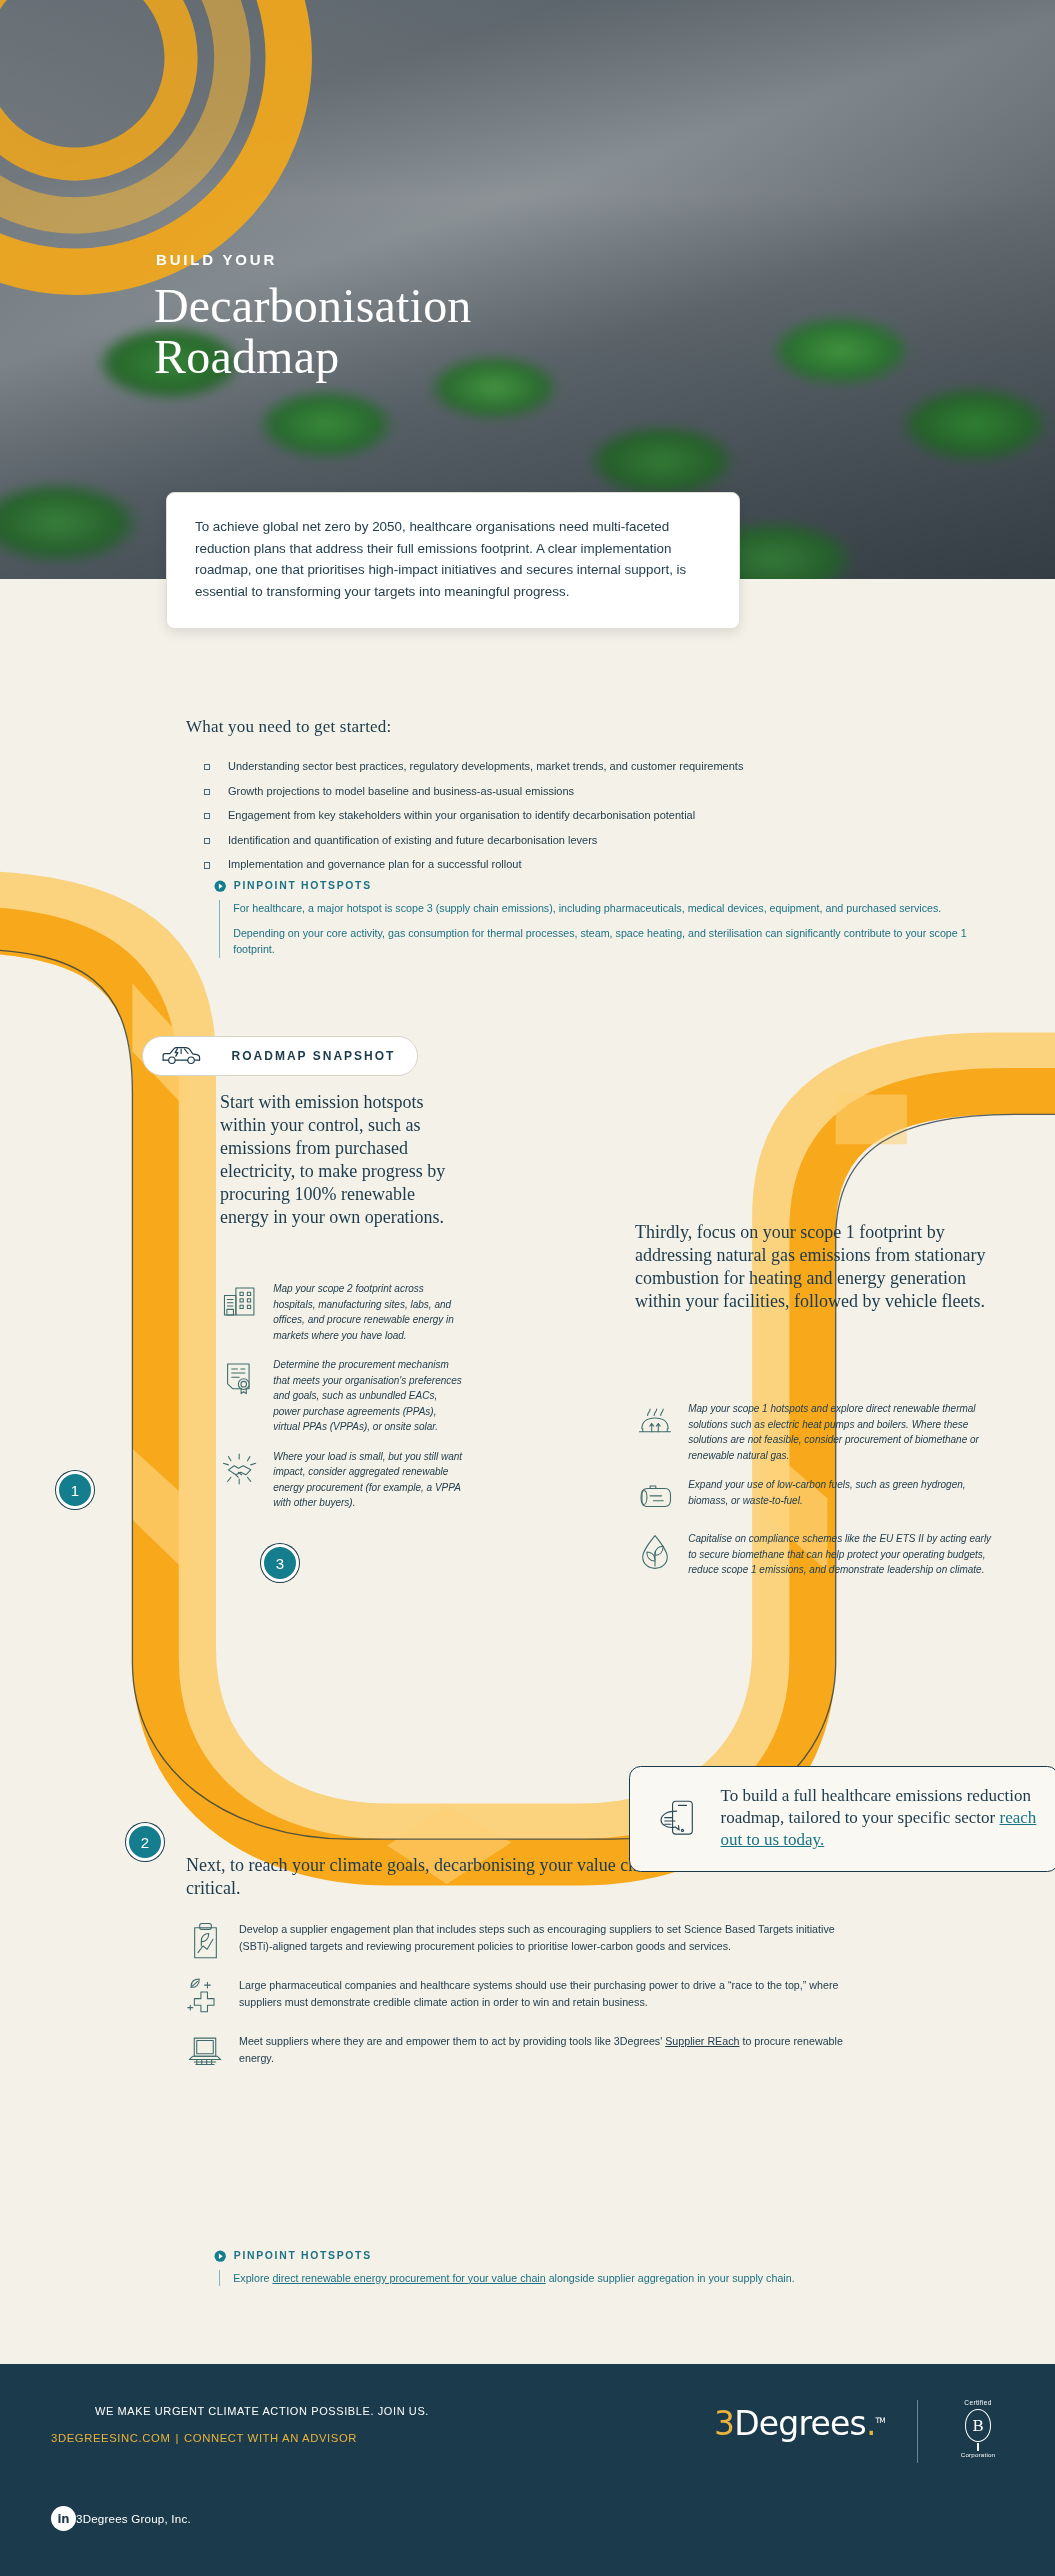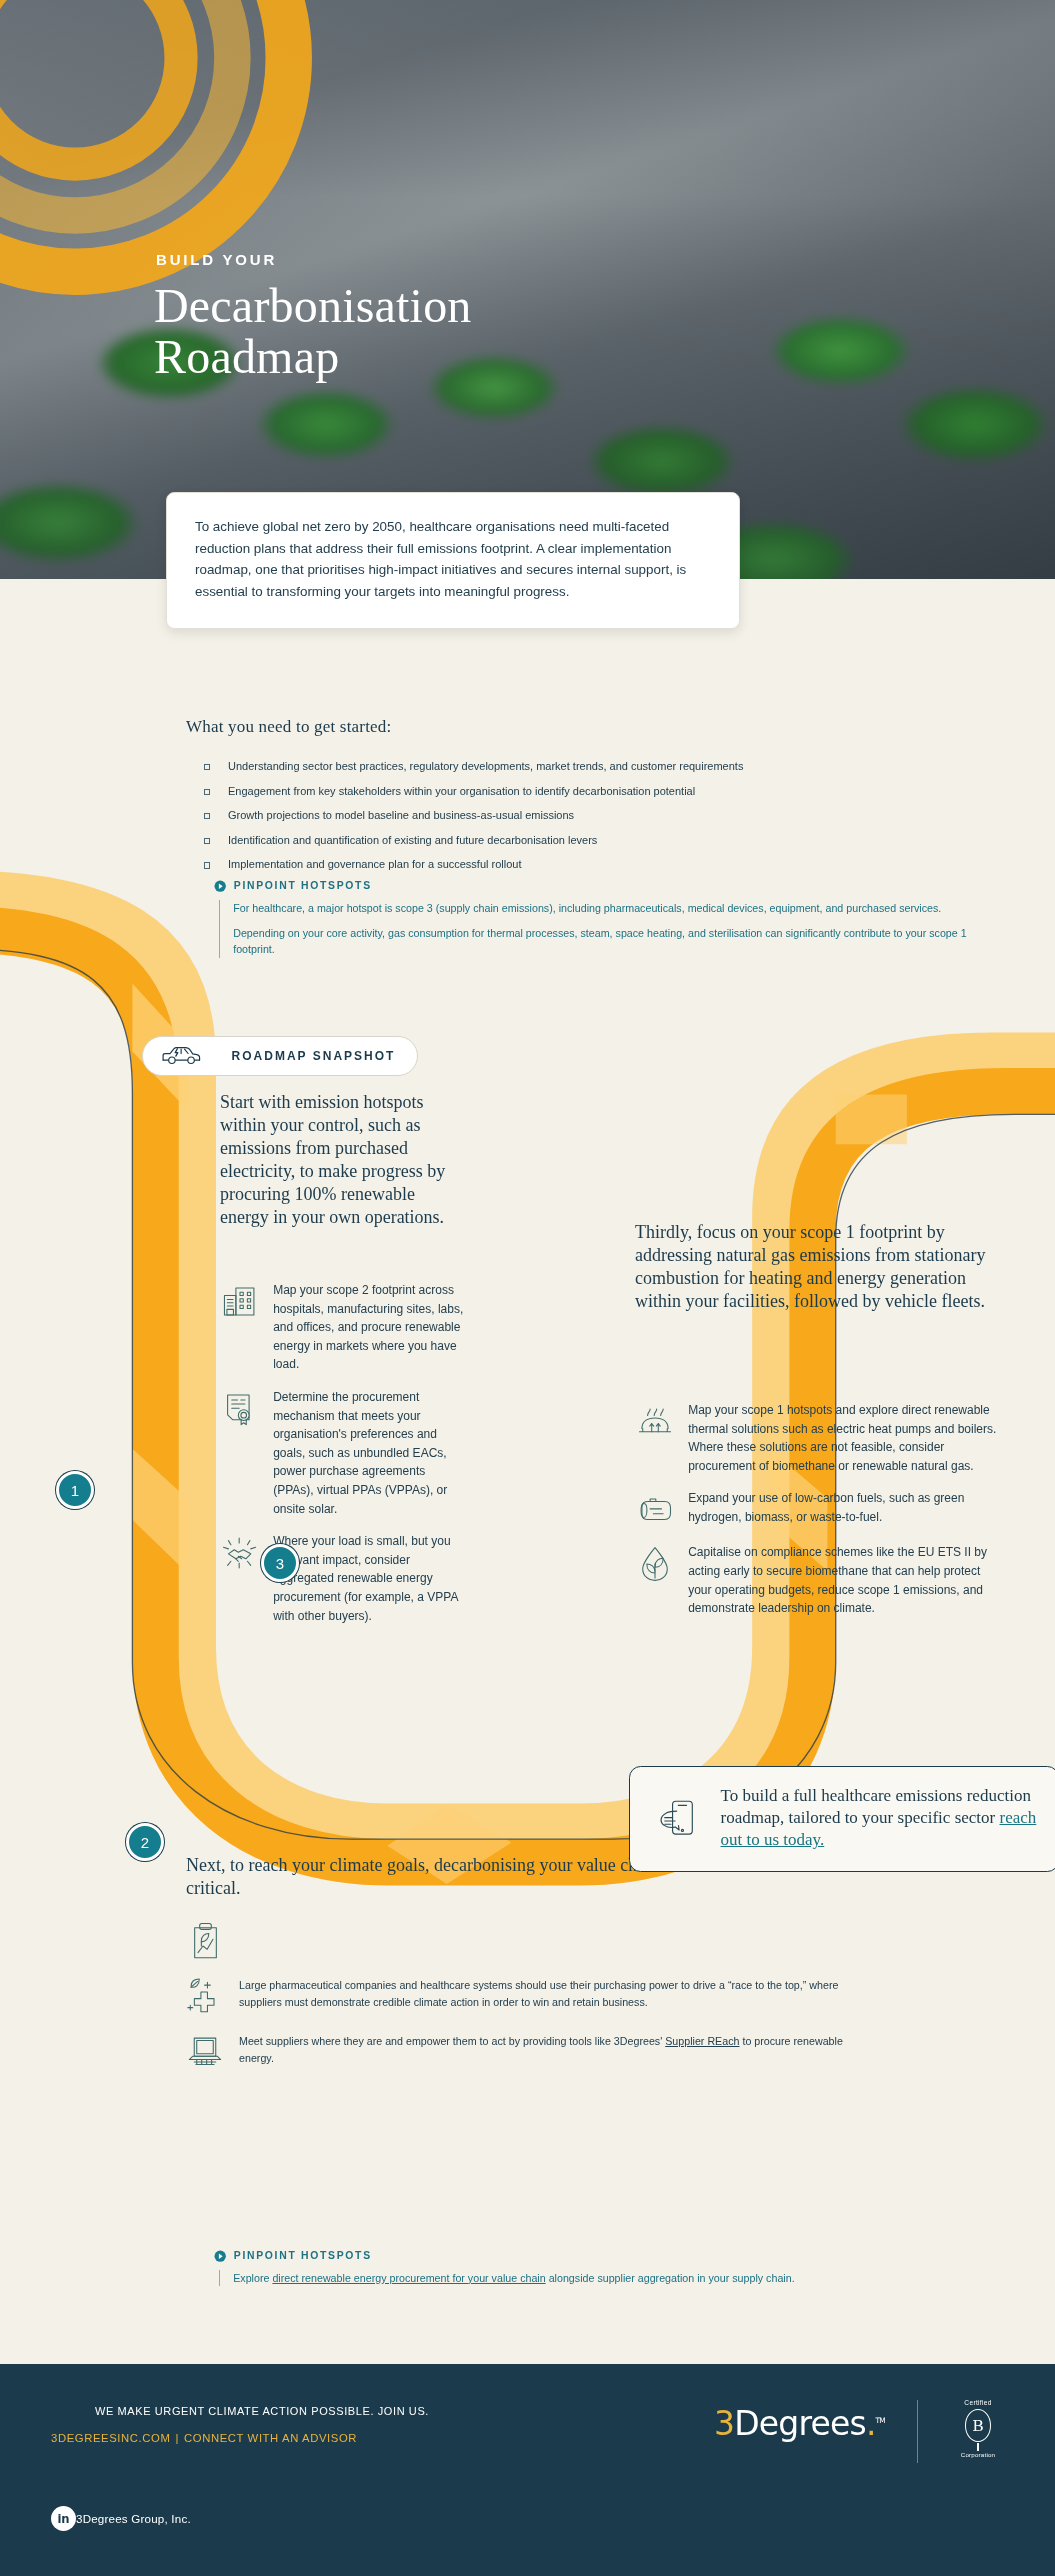--- a/index.html
+++ b/index.html
@@ -215,23 +215,24 @@
     gap: 13.2px;
     margin-bottom: 14px;
   }
   .detail-item .di-icon {
     flex: 0 0 40px;
     width: 40px; height: 40px;
     display: flex; align-items: center; justify-content: center;
     padding-top: 1.7px;
   }
   .detail-item .di-text {
-    font-size: 12px;
+    font-size: 10px;
     line-height: 1.55;
     color: #24404f;
+    font-style: italic;
   }
   #step1-details { left: 220px; top: 1281px; width: 248px; }
   #step1-details .di-text { width: 192px; }
   #step3-details { left: 635px; top: 1401px; width: 377px; }
   #step3-details .di-text { width: 313px; }
 
   
   .cta-card {
     position: absolute; left: 629px; top: 1766px;
     width: 430px;
@@ -378,22 +379,22 @@
   </div>
 
   <div class="intro-card">
     <p>To achieve global net zero by 2050, healthcare organisations need multi-faceted reduction plans that address their full emissions footprint. A clear implementation roadmap, one that prioritises high-impact initiatives and secures internal support, is essential to transforming your targets into meaningful progress.</p>
   </div>
 
   <div class="started">
     <h2>What you need to get started:</h2>
     <ul>
       <li>Understanding sector best practices, regulatory developments, market trends, and customer requirements</li>
+      <li>Growth projections to model baseline and business-as-usual emissions</li>
       <li>Engagement from key stakeholders within your organisation to identify decarbonisation potential</li>
-      <li>Growth projections to model baseline and business-as-usual emissions</li>
       <li>Identification and quantification of existing and future decarbonisation levers</li>
       <li>Implementation and governance plan for a successful rollout</li>
     </ul>
   </div>
 
   <div class="pinpoint" id="pinpoint-1">
     <div class="ph-head">
       <svg width="12.4" height="12.4" viewBox="0 0 16 16">
         <circle cx="8" cy="8" r="7.3" fill="#147D8E"></circle>
         <path d="M6.3 4.4 L11.2 8 L6.3 11.6 Z" fill="#ffffff"></path>
@@ -558,20 +559,21 @@
         <svg width="35" height="40" viewBox="0 0 42 48">
           <g fill="none" stroke="#3e6b6a" stroke-width="1.3" stroke-linecap="round" stroke-linejoin="round">
             <path d="M8 8 H34 V44 H8 Z"></path>
             <rect x="14" y="3" width="14" height="7" rx="2.5"></rect>
             <path d="M12 38 L18 30 L23 34 L30 22"></path>
             <path d="M16 24 C16 18 20 15 25 15 C25 21 21 25 16 25"></path>
             <path d="M16 25 L16 30"></path>
           </g>
         </svg>
       </span>
+      <span class="vc-text">Develop a supplier engagement plan that includes steps such as encouraging suppliers to set Science Based Targets initiative (SBTi)-aligned targets and reviewing procurement policies to prioritise lower-carbon goods and services.</span>
     </div>
 
     <div class="vc-item">
       <span class="vc-icon">
         <svg width="36" height="40" viewBox="0 0 44 48">
           <g fill="none" stroke="#3e6b6a" stroke-width="1.3" stroke-linecap="round" stroke-linejoin="round">
             <path d="M17 18 H25 V26 H33 V34 H25 V42 H17 V34 H9 V26 H17 Z"></path>
             <path d="M5 11 C5 5 9 2 15 2 C15 9 11 13 5 12"></path>
             <path d="M5 12 L13 5"></path>
             <path d="M25 6 V13 M21.5 9.5 H28.5"></path>

